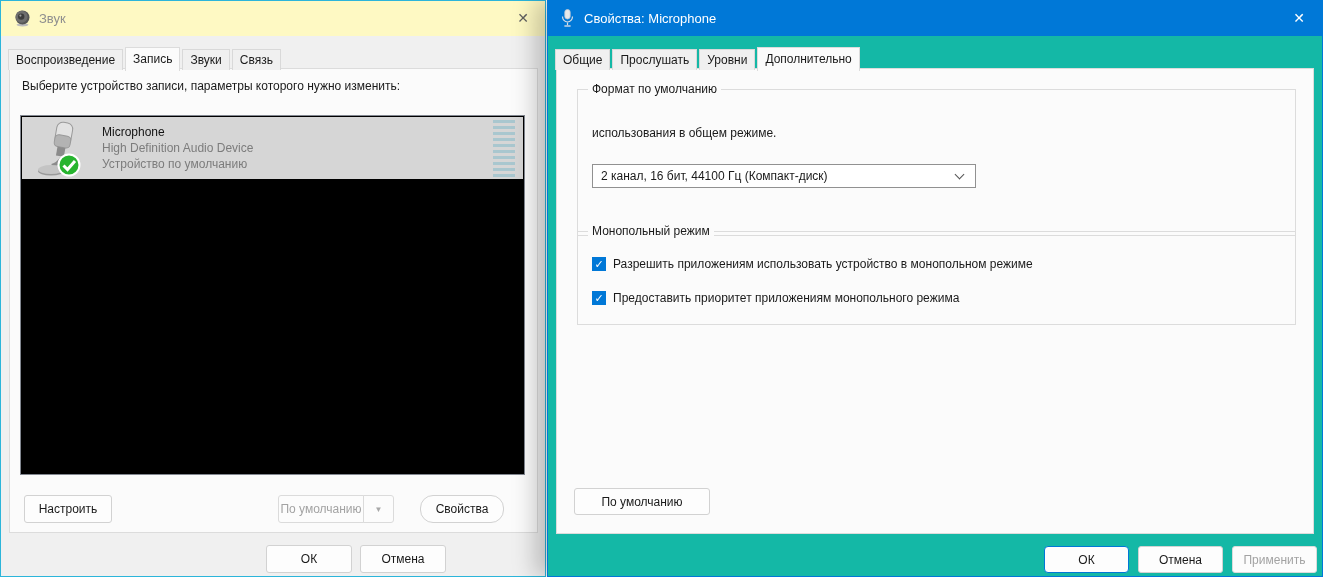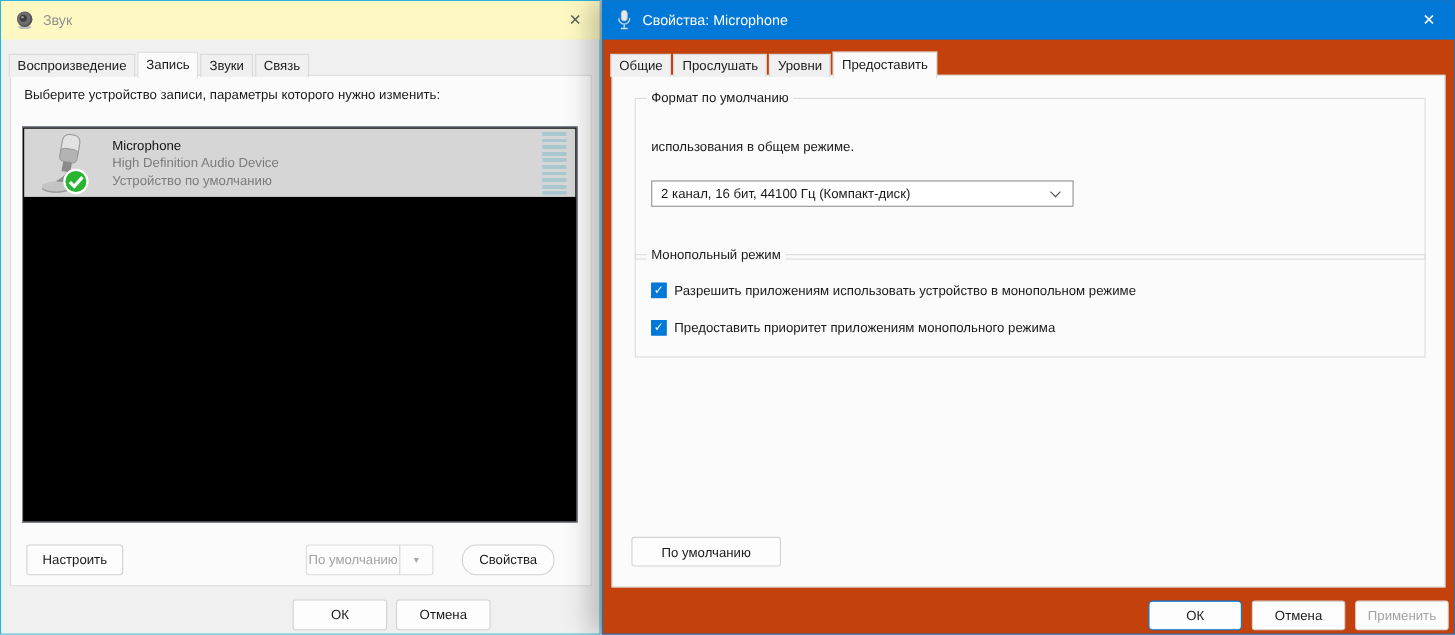--- a/index.html
+++ b/index.html
@@ -30,21 +30,21 @@
   .device-status { position:absolute; left:80px; top:40px; color:#7c7c7c; }
   .meter { position:absolute; right:8px; top:3px; width:22px; height:57px;
            background:repeating-linear-gradient(to bottom,#a9c7cf 0px,#a9c7cf 3.5px,rgba(0,0,0,0) 3.5px,rgba(0,0,0,0) 6px); }
 
   .btn { position:absolute; display:flex; align-items:center; justify-content:center;
          background:#fdfdfd; border:1px solid #d2d2d2; border-radius:3px; font-size:12px; color:#1a1a1a; cursor:default; }
   .btn.disabled { color:#a3a3a3; border-color:#dbdbdb; background:#fcfcfc; }
   .btn.default-btn { border:1px solid #0078d7; border-radius:4px; }
 
   
-  .win-props { left:547px; top:0; width:776px; height:577px; background:#c2410c;
+  .win-props { left:547px; top:0; width:776px; height:577px; background:#14b8a6;
                border:1px solid #0078d7; z-index:2; box-shadow:-12px 0 22px rgba(0,0,0,0.22); }
   .tb-props { position:absolute; left:0; top:0; right:0; height:35px; background:#0078d7; }
   .tb-props .tb-title { position:absolute; left:36px; top:0; line-height:35px; font-size:13px; color:#ffffff; }
   .tb-props .tb-icon { position:absolute; left:13px; top:8px; }
   .tb-close-white { position:absolute; right:0; top:0; width:46px; height:35px; text-align:center; line-height:35px; color:#ffffff; font-size:14px; cursor:default; }
 
   .page-props { left:8px; top:67px; width:758px; height:466px; }
   .groupbox { position:absolute; border:1px solid #dcdcdc; }
   .gb-legend { position:absolute; top:-8px; left:10px; background:#fbfbfb; padding:0 4px; color:#1a1a1a; white-space:nowrap; }
   .gb-text { position:absolute; left:14px; color:#1a1a1a; line-height:19px; }
@@ -140,21 +140,21 @@
         </svg>
       </span>
       <span class="tb-title">Свойства: Microphone</span>
       <span class="tb-close-white">✕</span>
     </div>
 
     <div class="tabstrip" style="left:7px; top:46px;">
       <span class="tab">Общие</span>
       <span class="tab">Прослушать</span>
       <span class="tab">Уровни</span>
-      <span class="tab active">Предоставить</span>
+      <span class="tab active">Дополнительно</span>
     </div>
 
     <div class="page page-props">
 
       <div class="groupbox" style="left:20px; top:20px; width:719px; height:147px;">
         <span class="gb-legend">Формат по умолчанию</span>
         <div class="gb-text" style="top:34px;">использования в общем режиме.</div>
         <div class="combo">
           <span class="combo-value">2 канал, 16 бит, 44100 Гц (Компакт-диск)</span>
           <span class="combo-chev"></span>

